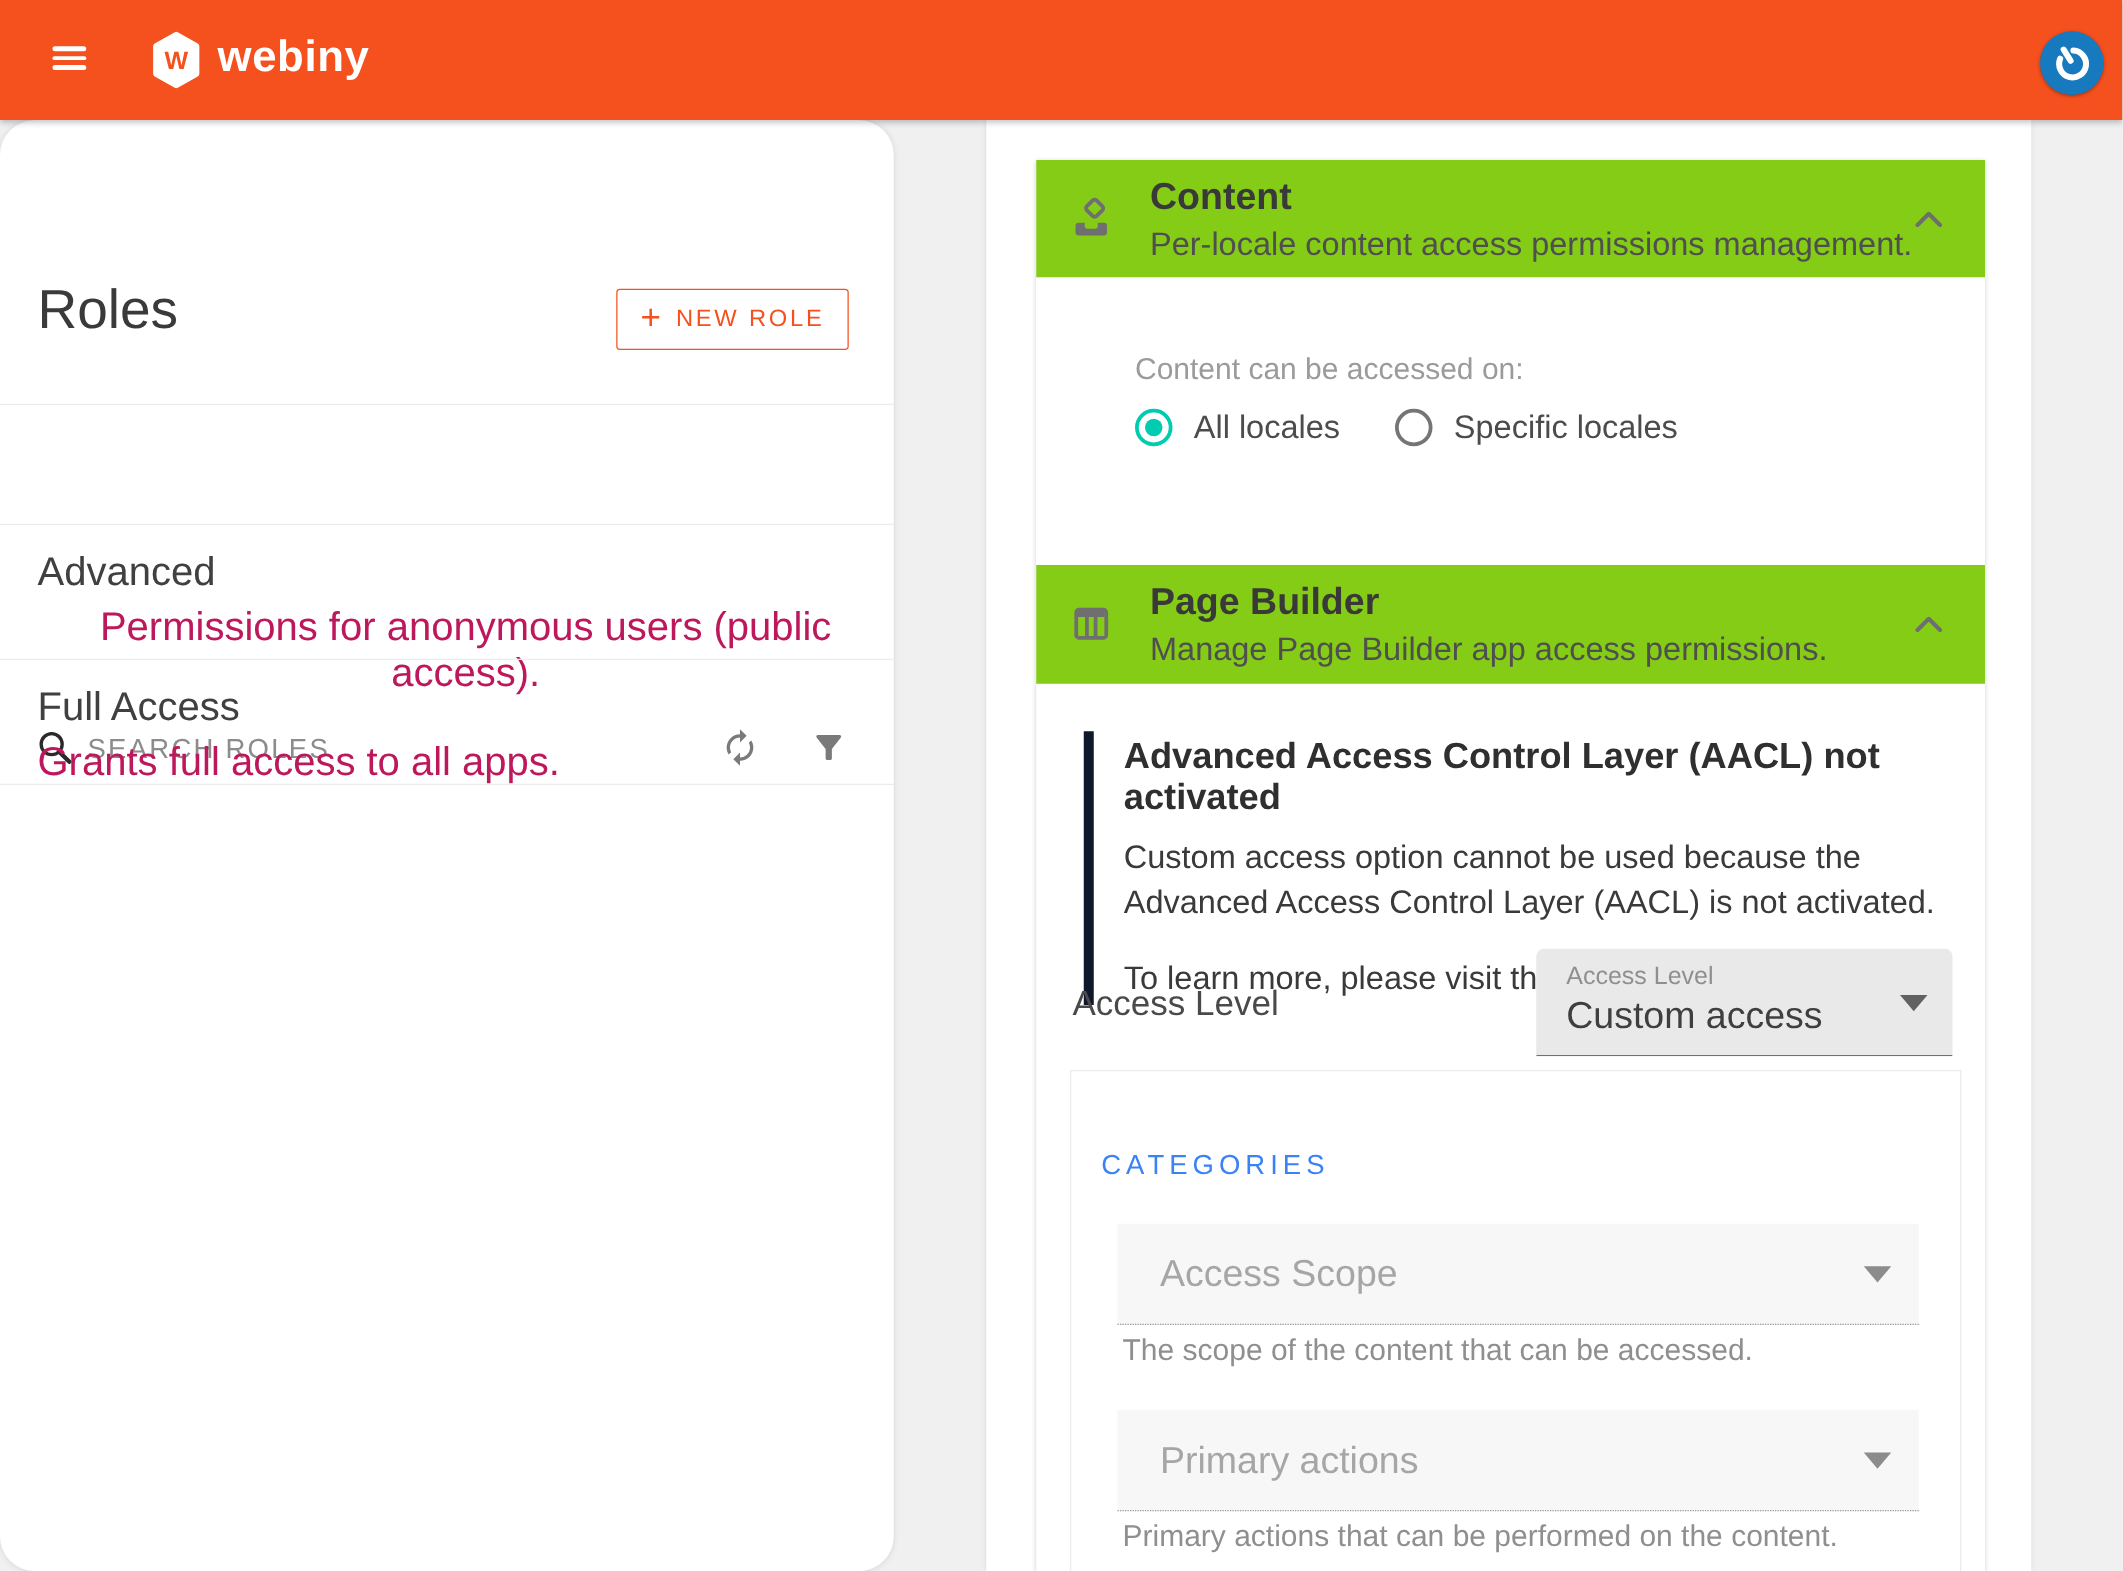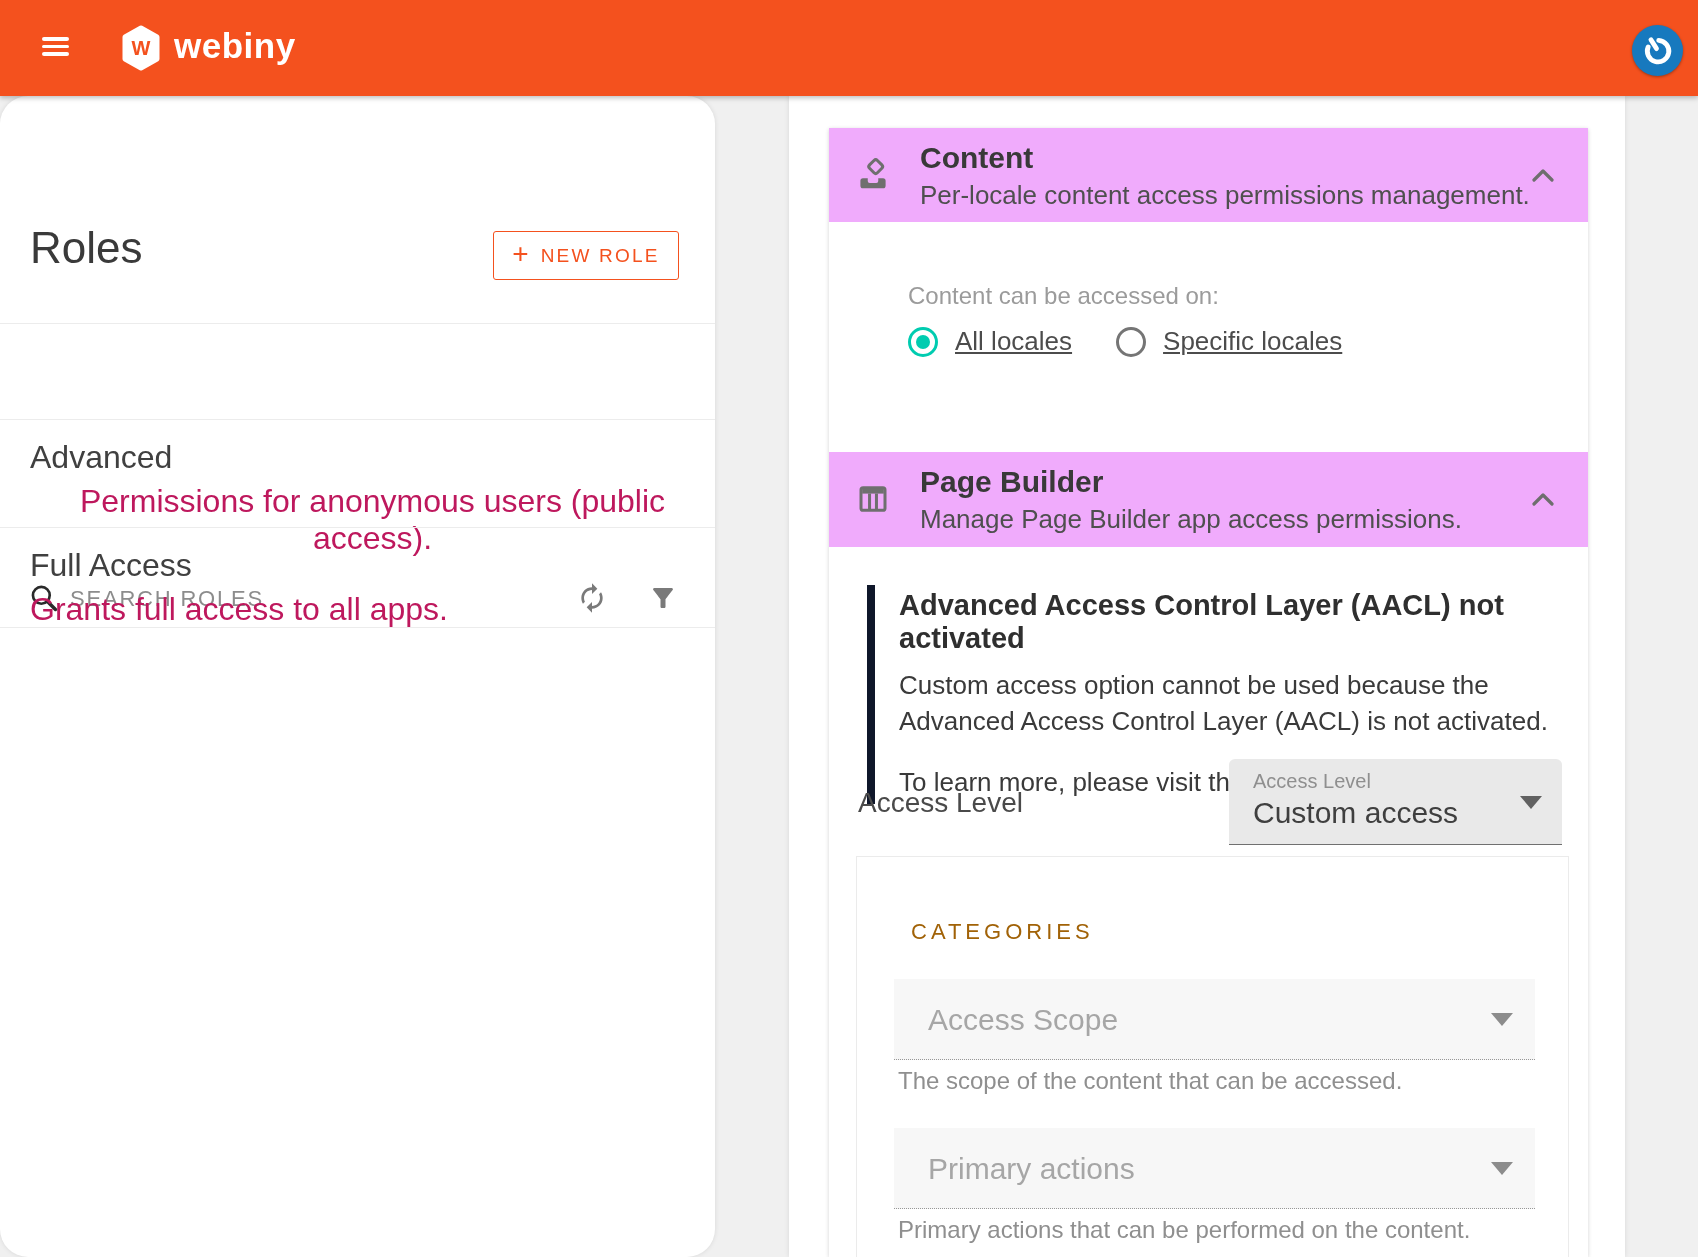--- a/index.html
+++ b/index.html
@@ -45,35 +45,35 @@
   .refresh-icon { left:576px; top:259px; width:32px; height:32px; cursor:pointer; }
   .filter-icon { left:648px; top:260px; width:30px; height:30px; cursor:pointer; }
   .role-item { left:0; width:715px; cursor:pointer; }
   .ri1 { top:323px; height:108px; } .ri2 { top:431px; height:100px; }
   .role-item .t { position:absolute; left:30px; top:20px; font-size:32px; color:#404040; }
   .role-item .s { position:absolute; left:30px; top:64px; font-size:32px; color:#be185d;text-align:center; }
 
   
   .card { left:829px; top:128px; width:759px; height:1129px; background:#fff;
           box-shadow:0 1px 4px rgba(0,0,0,0.18); }
-  .sec-head { position:relative; width:759px; height:94px; background:#f0abfc; cursor:pointer; }
+  .sec-head { position:relative; width:759px; height:94px; background:#84cc16; cursor:pointer; }
   .sec-head .ic { position:absolute; left:26px; top:28px; width:36px; height:38px; }
   .sec-head .tt { position:absolute; left:91px; top:13px; font-size:30px; font-weight:600; color:#393939; }
   .sec-head .st { position:absolute; left:91px; top:52px; font-size:26px; color:#4F4F4F; }
   .sec-head .chev { position:absolute; right:34px; top:41px; width:22px; height:13px; }
 
   .content-body { position:relative; width:759px; height:230px; background:#fff; }
   .accessed-on { position:absolute; left:79px; top:60px; font-size:24px; color:#9B9B9B; }
   .radio-row { position:absolute; left:79px; top:104px; display:flex; align-items:center; }
   .radio { width:30px; height:30px; border-radius:50%; position:relative; cursor:pointer; flex:none; }
   .radio.sel { border:3px solid #00CCB0; }
   .radio.sel::after { content:""; position:absolute; left:5px; top:5px; width:14px; height:14px;
                       border-radius:50%; background:#00CCB0; }
   .radio.unsel { border:3px solid #757575; }
-  .radio-lbl { font-size:26px; color:#4C4C4C; margin-left:17px; cursor:pointer;text-decoration:underline; }
+  .radio-lbl { font-size:26px; color:#4C4C4C; margin-left:17px; cursor:pointer; }
   .gap2 { width:44px; flex:none; }
 
   .pb-body { position:relative; width:759px; background:#fff; }
 
   
   .warning { position:absolute; left:38px; top:38px; width:706px;
              border-left:8px solid #0f172a; padding:4px 0 6px 24px; }
   .warning .wt { font-size:29px; font-weight:700; color:#2F2F2F; }
   .warning .wb { font-size:26px; color:#3A3A3A; line-height:36px; margin-top:12px; max-width:660px; }
   .warning .wl { font-size:26px; color:#3A3A3A; margin-top:28px; }
@@ -87,22 +87,22 @@
                cursor:pointer; }
   .al-select .fl { position:absolute; left:24px; top:11px; font-size:20px; color:#8F8F8F; }
   .al-select .fv { position:absolute; left:24px; top:37px; font-size:30px; color:#3F3F3F; }
   .tri { width:0; height:0; border-left:11px solid transparent; border-right:11px solid transparent;
          border-top:13px solid #616161; position:absolute; }
   .al-select .tri { right:20px; top:37px; }
 
   
   .cat-card { position:absolute; left:27px; top:309px; width:713px; height:560px;
               background:#fff; border:1px solid #EBEBEB; }
-  .cat-title { position:absolute; left:54px; top:62px; font-size:22px; letter-spacing:4px;
-               color:#a16207; }
+  .cat-title { position:absolute; left:24px; top:62px; font-size:22px; letter-spacing:4px;
+               color:#3b82f6; }
   .lite-select { position:absolute; left:37px; width:641px; height:81px; background:#F7F7F7;
                  border-bottom:1px dotted #979797; cursor:pointer; }
   .ls1 { top:122px; } .ls2 { top:271px; }
   .lite-select .ph { position:absolute; left:24px; top:24px; font-size:30px; color:#A6A6A6;margin-left:10px; }
   .lite-select .tri { right:22px; top:34px; border-top-color:#8C8C8C; }
   .helper { position:absolute; left:41px; font-size:24px; color:#8F8F8F; }
   .h1 { top:210px; } .h2 { top:359px; }
 
   svg { display:block; }
 </style>

